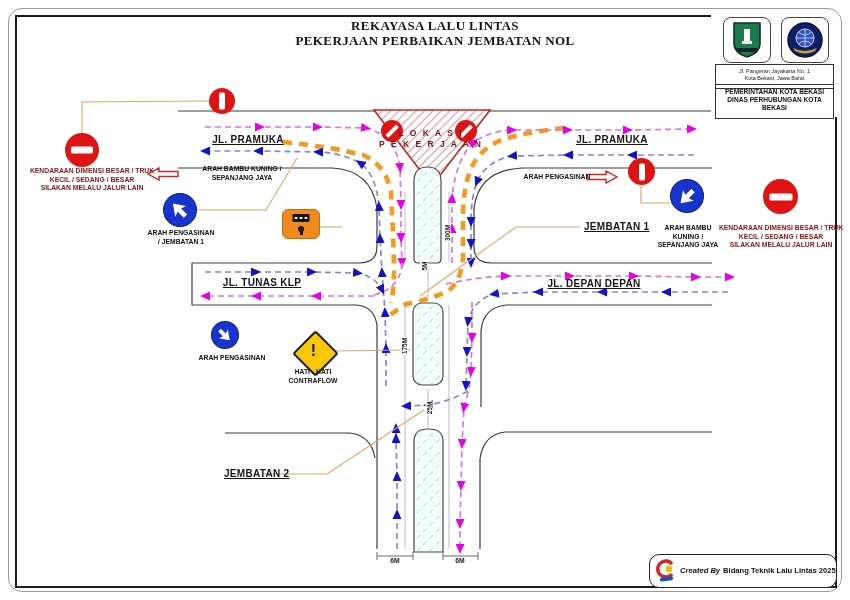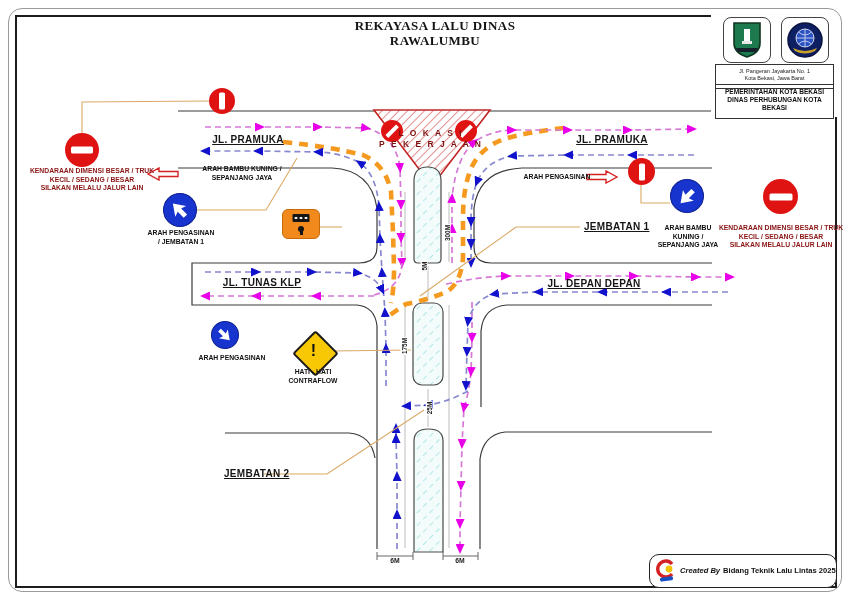--- a/index.html
+++ b/index.html
@@ -198,22 +198,22 @@
   <div class="abs" id="equip">
     <div class="grille">
         <i></i>
         <i></i>
         <i></i>
       </div>
     <div class="knob"></div>
   </div>
 
   <div class="abs ctr" id="title">
-    <div>REKAYASA LALU DINAS</div>
-    <div>RAWALUMBU</div>
+    <div>REKAYASA LALU LINTAS</div>
+    <div>PEKERJAAN PERBAIKAN JEMBATAN NOL</div>
   </div>
 
   <div class="abs" id="hdr-panel">
     <div class="abs logo-box" style="left:12px;">
       <svg width="30" height="38" viewBox="0 0 30 38">
         <path d="M2,2 H28 V22 Q28,32 15,36 Q2,32 2,22 Z" fill="#1d7a4f" stroke="#10341f" stroke-width="1.6"></path>
         <rect x="12" y="8" width="6" height="14" fill="#fff"></rect>
         <rect x="10" y="20" width="10" height="3" fill="#e8e8e8"></rect>
         <path d="M4,27 H26 L24,31 H6 Z" fill="#15202a"></path>
       </svg>

